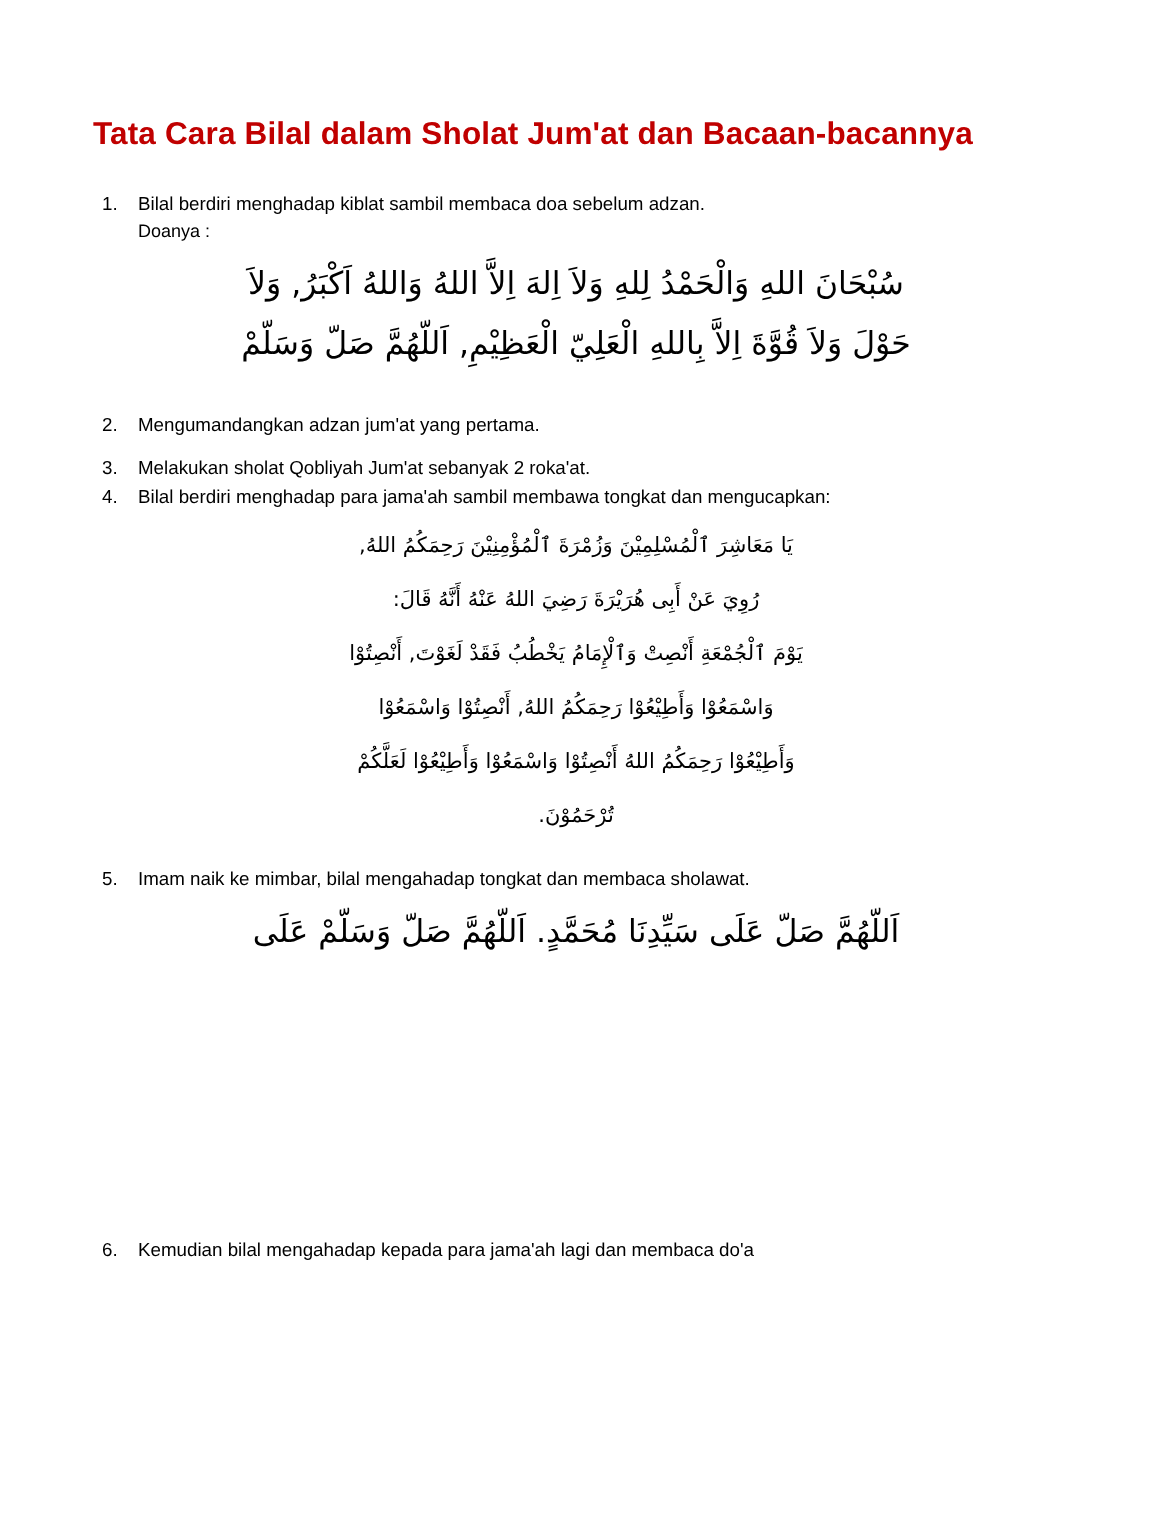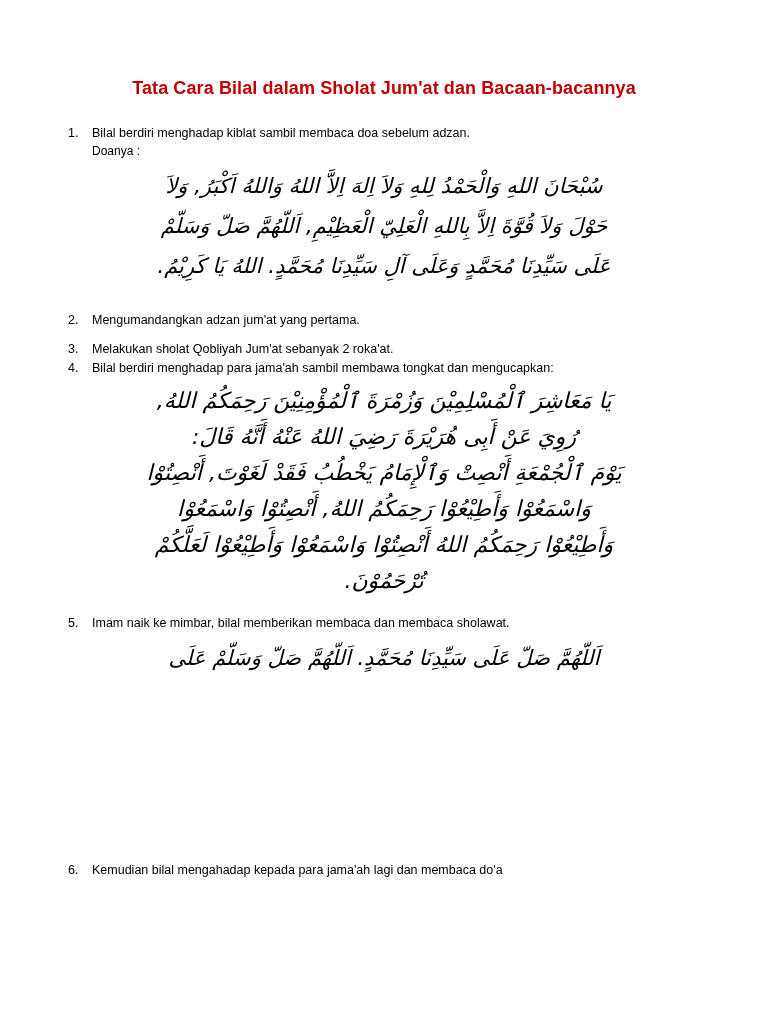--- a/index.html
+++ b/index.html
@@ -17,23 +17,22 @@
   }
   .page {
     width: 768px;
     height: 1024px;
     box-sizing: border-box;
     padding: 60px 62px 0 62px;
     position: relative;
   }
   .doc-title {
     color: #c00000;
-    font-size: 18px;
+    font-size: 21px;
     font-weight: bold;
-    text-align: center;
     margin: 18px 0 0 0;
     letter-spacing: 0.1px;
   }
   .steps {
     margin-top: 26px;
   }
   .step {
     display: flex;
     align-items: flex-start;
     margin-top: 2px;
@@ -61,26 +60,25 @@
     direction: rtl;
     text-align: center;
     font-family: "DejaVu Sans", sans-serif;
     font-size: 21px;
     line-height: 40px;
     margin: 6px 34px 6px 34px;
     color: #000;
   }
   .arabic-block.tight {
     line-height: 36px;
-    font-size: 22px;
+    font-size: 14px;
   }
   .arabic-line {
     display: block;
     white-space: nowrap;
-    font-style: italic;
   }
   .gap-1 { height: 18px; }
   .gap-2 { height: 10px; }
   .gap-3 { height: 8px; }
   .big-gap { height: 176px; }
 </style>
 </head>
 <body>
 
 <div class="page">
@@ -92,21 +90,20 @@
     <div class="step">
       <div class="step-num">1.</div>
       <div class="step-text">
         <div>Bilal berdiri menghadap kiblat sambil membaca doa sebelum adzan.</div>
         <div class="sub-line">Doanya :</div>
       </div>
     </div>
     <div class="arabic-block">
       <span class="arabic-line">سُبْحَانَ اللهِ وَالْحَمْدُ لِلهِ وَلاَ اِلهَ اِلاَّ اللهُ وَاللهُ اَكْبَرُ, وَلاَ</span>
       <span class="arabic-line">حَوْلَ وَلاَ قُوَّةَ اِلاَّ بِاللهِ الْعَلِيّ الْعَظِيْمِ, اَللّهُمَّ صَلّ وَسَلّمْ</span>
-      <span class="arabic-line">عَلَى سَيِّدِنَا مُحَمَّدٍ وَعَلَى آلِ سَيِّدِنَا مُحَمَّدٍ. اللهُ يَا كَرِيْمُ.</span>
     </div>
 
     <div class="gap-1"></div>
 
     <div class="step">
       <div class="step-num">2.</div>
       <div class="step-text">Mengumandangkan adzan jum'at yang pertama.</div>
     </div>
 
     <div class="gap-2"></div>
@@ -126,21 +123,21 @@
       <span class="arabic-line">يَوْمَ ٱلْجُمْعَةِ أَنْصِتْ وَٱلْإِمَامُ يَخْطُبُ فَقَدْ لَغَوْتَ, أَنْصِتُوْا</span>
       <span class="arabic-line">وَاسْمَعُوْا وَأَطِيْعُوْا رَحِمَكُمُ اللهُ, أَنْصِتُوْا وَاسْمَعُوْا</span>
       <span class="arabic-line">وَأَطِيْعُوْا رَحِمَكُمُ اللهُ أَنْصِتُوْا وَاسْمَعُوْا وَأَطِيْعُوْا لَعَلَّكُمْ</span>
       <span class="arabic-line">تُرْحَمُوْنَ.</span>
     </div>
 
     <div class="gap-3"></div>
 
     <div class="step">
       <div class="step-num">5.</div>
-      <div class="step-text">Imam naik ke mimbar, bilal memberikan membaca dan membaca sholawat.</div>
+      <div class="step-text">Imam naik ke mimbar, bilal mengahadap tongkat dan membaca sholawat.</div>
     </div>
     <div class="arabic-block">
       <span class="arabic-line">اَللّهُمَّ صَلّ عَلَى سَيِّدِنَا مُحَمَّدٍ. اَللّهُمَّ صَلّ وَسَلّمْ عَلَى</span>
     </div>
 
     <div class="big-gap"></div>
 
     <div class="step">
       <div class="step-num">6.</div>
       <div class="step-text">

